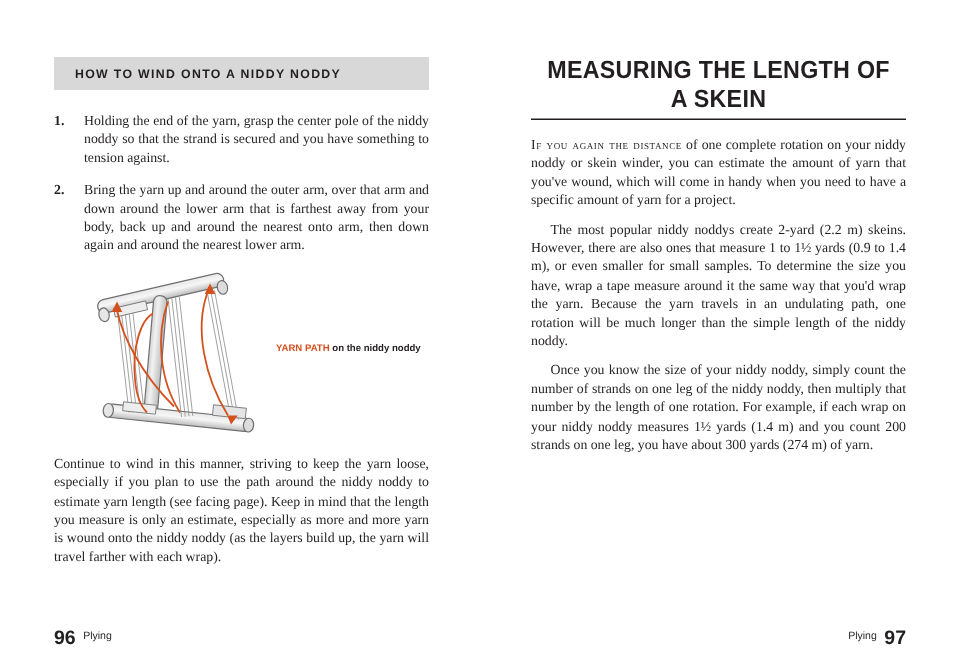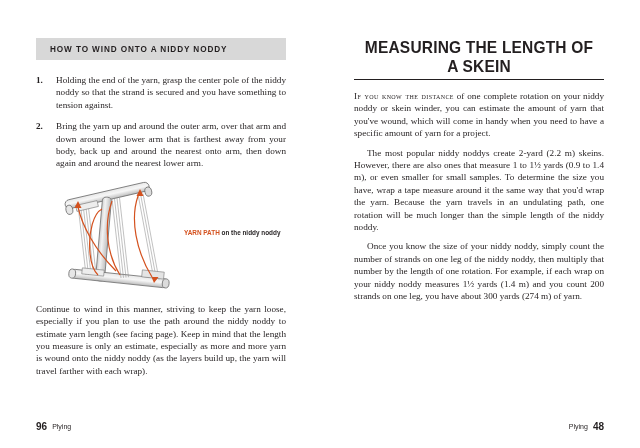--- a/index.html
+++ b/index.html
@@ -143,21 +143,21 @@
     bottom: 16px;
     font-family: "Liberation Sans", sans-serif;
     font-size: 7px;
     color: #231f20;
     display: flex;
     align-items: center;
     gap: 5px;
   }
   .folio.left { left: 36px; }
   .folio.right { right: 36px; }
-  .folio .pnum { font-weight: bold; font-size: 10px; }
+  .folio .pnum { font-weight: bold; font-size: 13px; }
   .folio .sect { font-size: 7px; }
 </style>
 </head>
 <body>
 
 <div class="spread">
 
   <div class="page page-left">
 
     <div class="banner">
@@ -253,27 +253,27 @@
   </div>
 
   <div class="gutter-rule"></div>
 
   <div class="page page-right">
 
     <h1 class="chapter">MEASURING THE LENGTH OF A SKEIN</h1>
     <div class="rule"></div>
 
     <p class="body">
-      <span class="smallcaps">If you know the distance</span><span> of one complete rotation on your niddy noddy or skein winder, you can estimate the amount of yarn that you've wound, which will come in handy when you need to have a specific amount of yarn for a project.</span>
+      <span class="smallcaps">If you again the distance</span><span> of one complete rotation on your niddy noddy or skein winder, you can estimate the amount of yarn that you've wound, which will come in handy when you need to have a specific amount of yarn for a project.</span>
     </p>
 
     <p class="body ind">The most popular niddy noddys create 2-yard (2.2 m) skeins. However, there are also ones that measure 1 to 1½ yards (0.9 to 1.4 m), or even smaller for small samples. To determine the size you have, wrap a tape measure around it the same way that you'd wrap the yarn. Because the yarn travels in an undulating path, one rotation will be much longer than the simple length of the niddy noddy.</p>
 
     <p class="body ind">Once you know the size of your niddy noddy, simply count the number of strands on one leg of the niddy noddy, then multiply that number by the length of one rotation. For example, if each wrap on your niddy noddy measures 1½ yards (1.4 m) and you count 200 strands on one leg, you have about 300 yards (274 m) of yarn.</p>
 
 
     <div class="folio right">
       <span class="sect">Plying</span>
-      <span class="pnum">48</span>
+      <span class="pnum">97</span>
     </div>
   </div>
 
 </div>
 
 </body></html>

